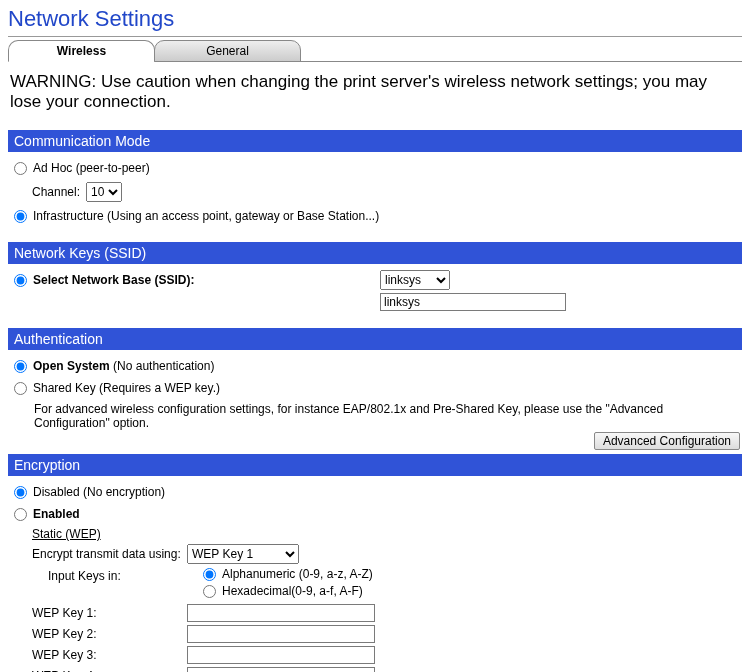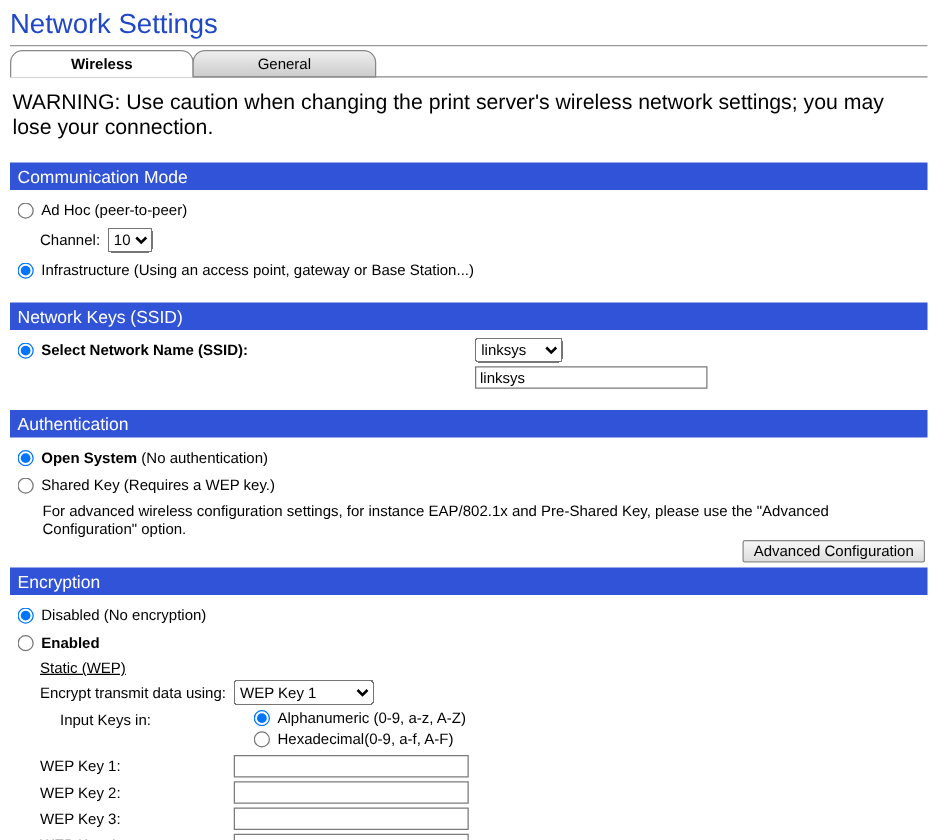--- a/index.html
+++ b/index.html
@@ -168,21 +168,21 @@
     <input type="radio" name="commmode" checked="" style="">
     <span class="label">Infrastructure (Using an access point, gateway or Base Station...)</span>
   </div>
 </div>
 
 <div class="section-header">Network Keys (SSID)</div>
 <div class="section-body">
   <div class="row ssid-row">
     <div class="col-left">
       <input type="radio" name="ssidmode" checked="" style="">
-      <span class="label bold">Select Network Name (SSID):</span>
+      <span class="label bold">Select Network Base (SSID):</span>
     </div>
     <div class="col-ssid-field">
       <select style="width:70px;">
         <option>linksys</option>
       </select>
     </div>
   </div>
   <div class="row ssid-row">
     <div class="col-ssid-field">
       <input type="text" style="width: 178px;" value="linksys">

